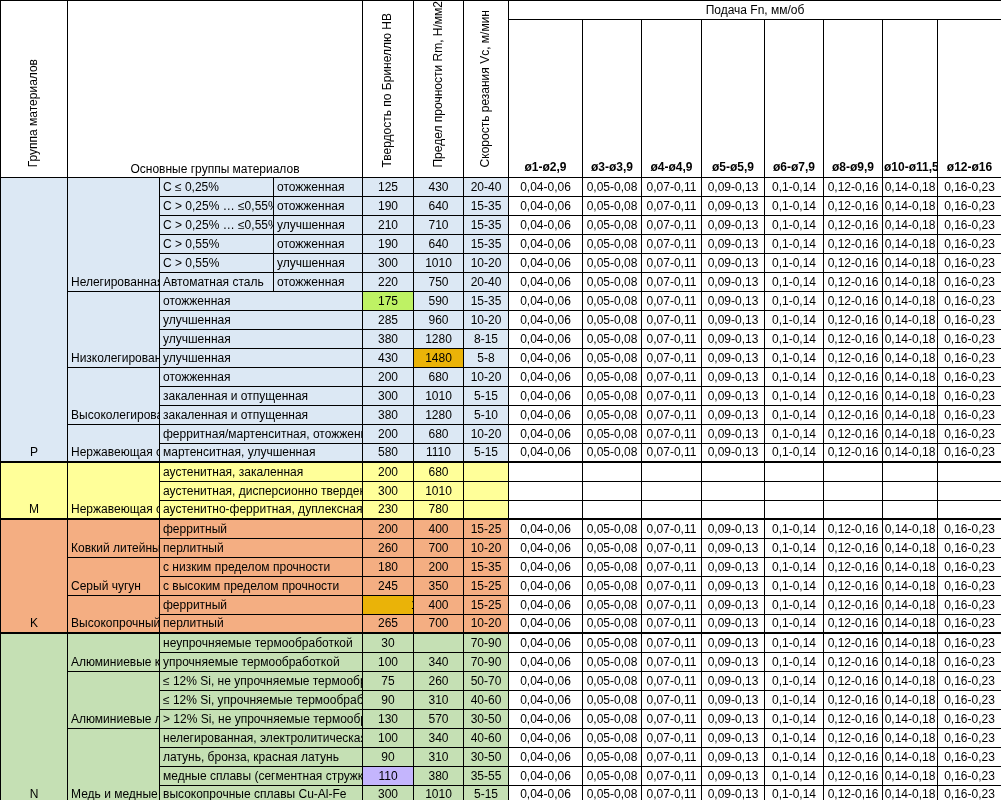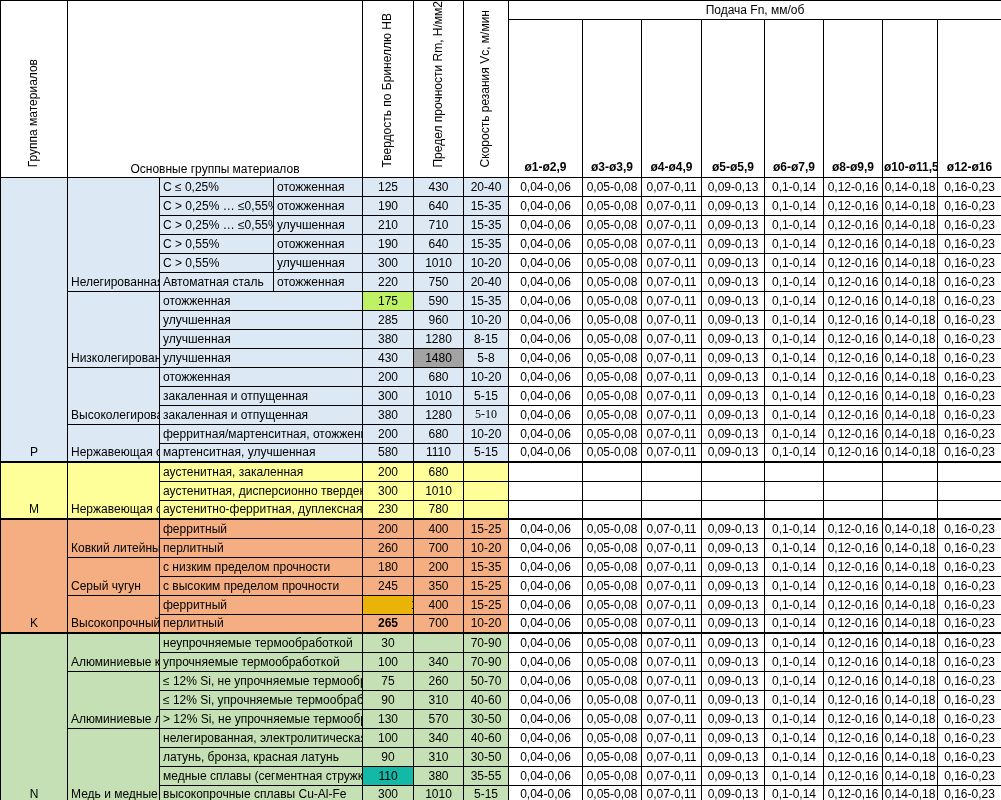--- a/index.html
+++ b/index.html
@@ -231,21 +231,21 @@
         <td class="num">0,07-0,11</td>
         <td class="num">0,09-0,13</td>
         <td class="num">0,1-0,14</td>
         <td class="num">0,12-0,16</td>
         <td class="num">0,14-0,18</td>
         <td class="num">0,16-0,23</td>
       </tr>
       <tr>
         <td class="desc" colspan="2" style="background: rgb(220, 232, 244);">улучшенная</td>
         <td class="num" style="background: rgb(220, 232, 244);">430</td>
-        <td class="num" style="background: #a3a3a3;">1480</td>
+        <td class="num" style="background: #eab308;">1480</td>
         <td class="num" style="background: rgb(220, 232, 244);">5-8</td>
         <td class="num">0,04-0,06</td>
         <td class="num">0,05-0,08</td>
         <td class="num">0,07-0,11</td>
         <td class="num">0,09-0,13</td>
         <td class="num">0,1-0,14</td>
         <td class="num">0,12-0,16</td>
         <td class="num">0,14-0,18</td>
         <td class="num">0,16-0,23</td>
       </tr>
@@ -275,21 +275,21 @@
         <td class="num">0,09-0,13</td>
         <td class="num">0,1-0,14</td>
         <td class="num">0,12-0,16</td>
         <td class="num">0,14-0,18</td>
         <td class="num">0,16-0,23</td>
       </tr>
       <tr>
         <td class="desc" colspan="2" style="background: rgb(220, 232, 244);">закаленная и отпущенная</td>
         <td class="num" style="background: rgb(220, 232, 244);">380</td>
         <td class="num" style="background: rgb(220, 232, 244);">1280</td>
-        <td class="num" style="background: rgb(220, 232, 244); font-family: Liberation Serif, serif;">5-10</td>
+        <td class="num" style="background: rgb(220, 232, 244);">5-10</td>
         <td class="num">0,04-0,06</td>
         <td class="num">0,05-0,08</td>
         <td class="num">0,07-0,11</td>
         <td class="num">0,09-0,13</td>
         <td class="num">0,1-0,14</td>
         <td class="num">0,12-0,16</td>
         <td class="num">0,14-0,18</td>
         <td class="num">0,16-0,23</td>
       </tr>
       <tr>
@@ -434,21 +434,21 @@
         <td class="num">0,05-0,08</td>
         <td class="num">0,07-0,11</td>
         <td class="num">0,09-0,13</td>
         <td class="num">0,1-0,14</td>
         <td class="num">0,12-0,16</td>
         <td class="num">0,14-0,18</td>
         <td class="num">0,16-0,23</td>
       </tr>
       <tr>
         <td class="desc" colspan="2" style="background: rgb(244, 174, 130);">перлитный</td>
-        <td class="num" style="background: rgb(244, 174, 130); font-weight: bold;">265</td>
+        <td class="num" style="background: rgb(244, 174, 130);">265</td>
         <td class="num" style="background: rgb(244, 174, 130);">700</td>
         <td class="num" style="background: rgb(244, 174, 130);">10-20</td>
         <td class="num">0,04-0,06</td>
         <td class="num">0,05-0,08</td>
         <td class="num">0,07-0,11</td>
         <td class="num">0,09-0,13</td>
         <td class="num">0,1-0,14</td>
         <td class="num">0,12-0,16</td>
         <td class="num">0,14-0,18</td>
         <td class="num">0,16-0,23</td>
@@ -550,21 +550,21 @@
         <td class="num">0,05-0,08</td>
         <td class="num">0,07-0,11</td>
         <td class="num">0,09-0,13</td>
         <td class="num">0,1-0,14</td>
         <td class="num">0,12-0,16</td>
         <td class="num">0,14-0,18</td>
         <td class="num">0,16-0,23</td>
       </tr>
       <tr>
         <td class="desc" colspan="2" style="background: rgb(197, 224, 180);">медные сплавы (сегментная стружка)</td>
-        <td class="num" style="background: #14b8a6;">110</td>
+        <td class="num" style="background: #c4b5fd;">110</td>
         <td class="num" style="background: rgb(197, 224, 180);">380</td>
         <td class="num" style="background: rgb(197, 224, 180);">35-55</td>
         <td class="num">0,04-0,06</td>
         <td class="num">0,05-0,08</td>
         <td class="num">0,07-0,11</td>
         <td class="num">0,09-0,13</td>
         <td class="num">0,1-0,14</td>
         <td class="num">0,12-0,16</td>
         <td class="num">0,14-0,18</td>
         <td class="num">0,16-0,23</td>

